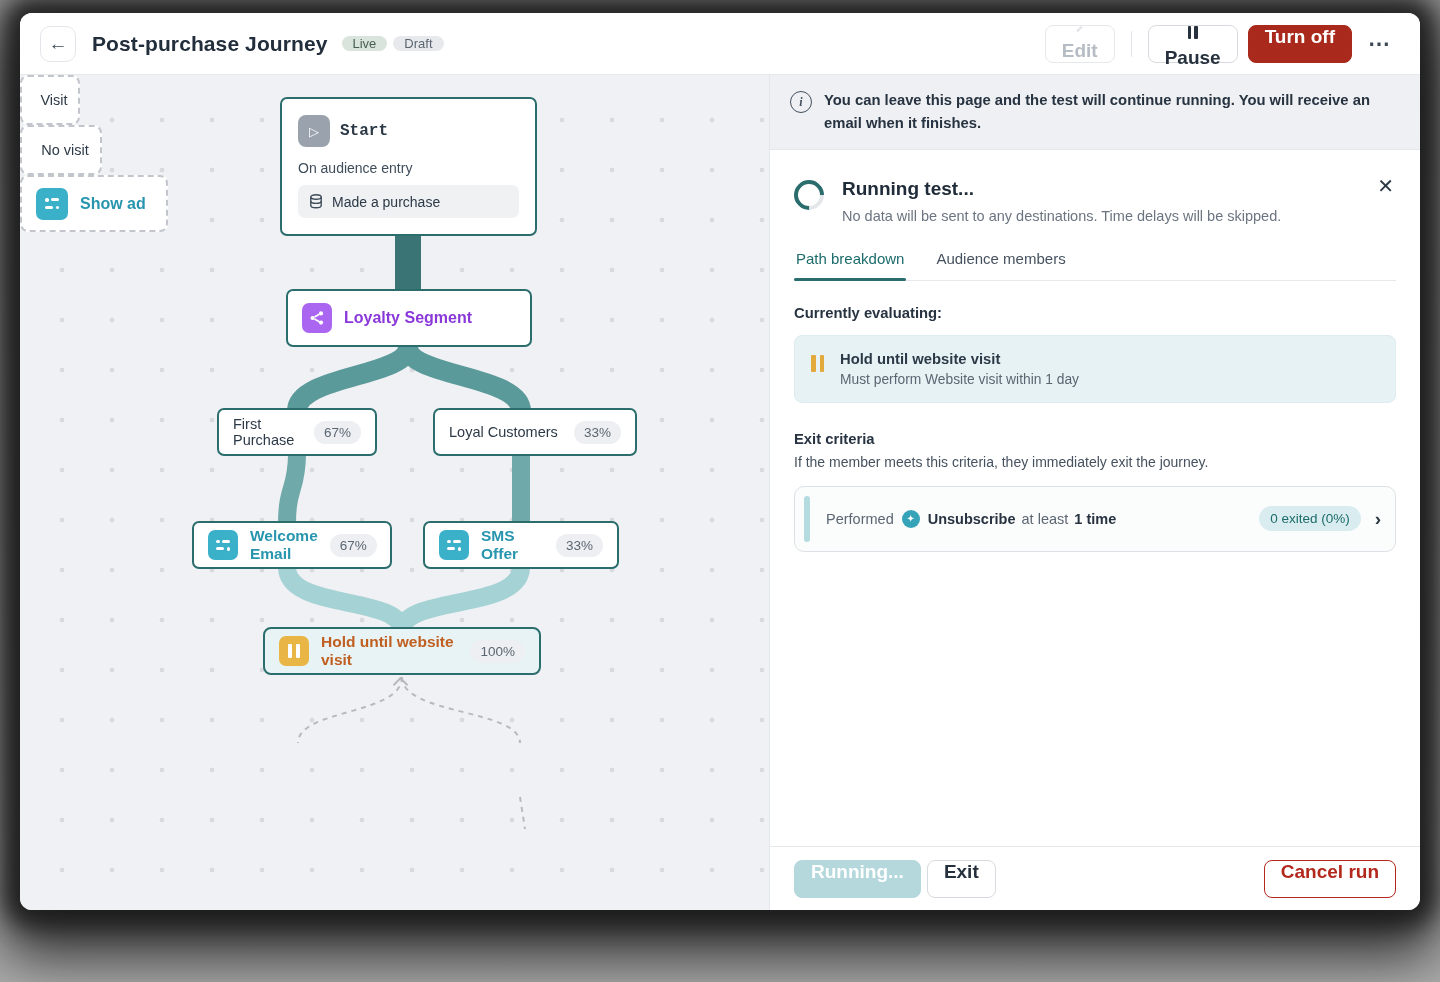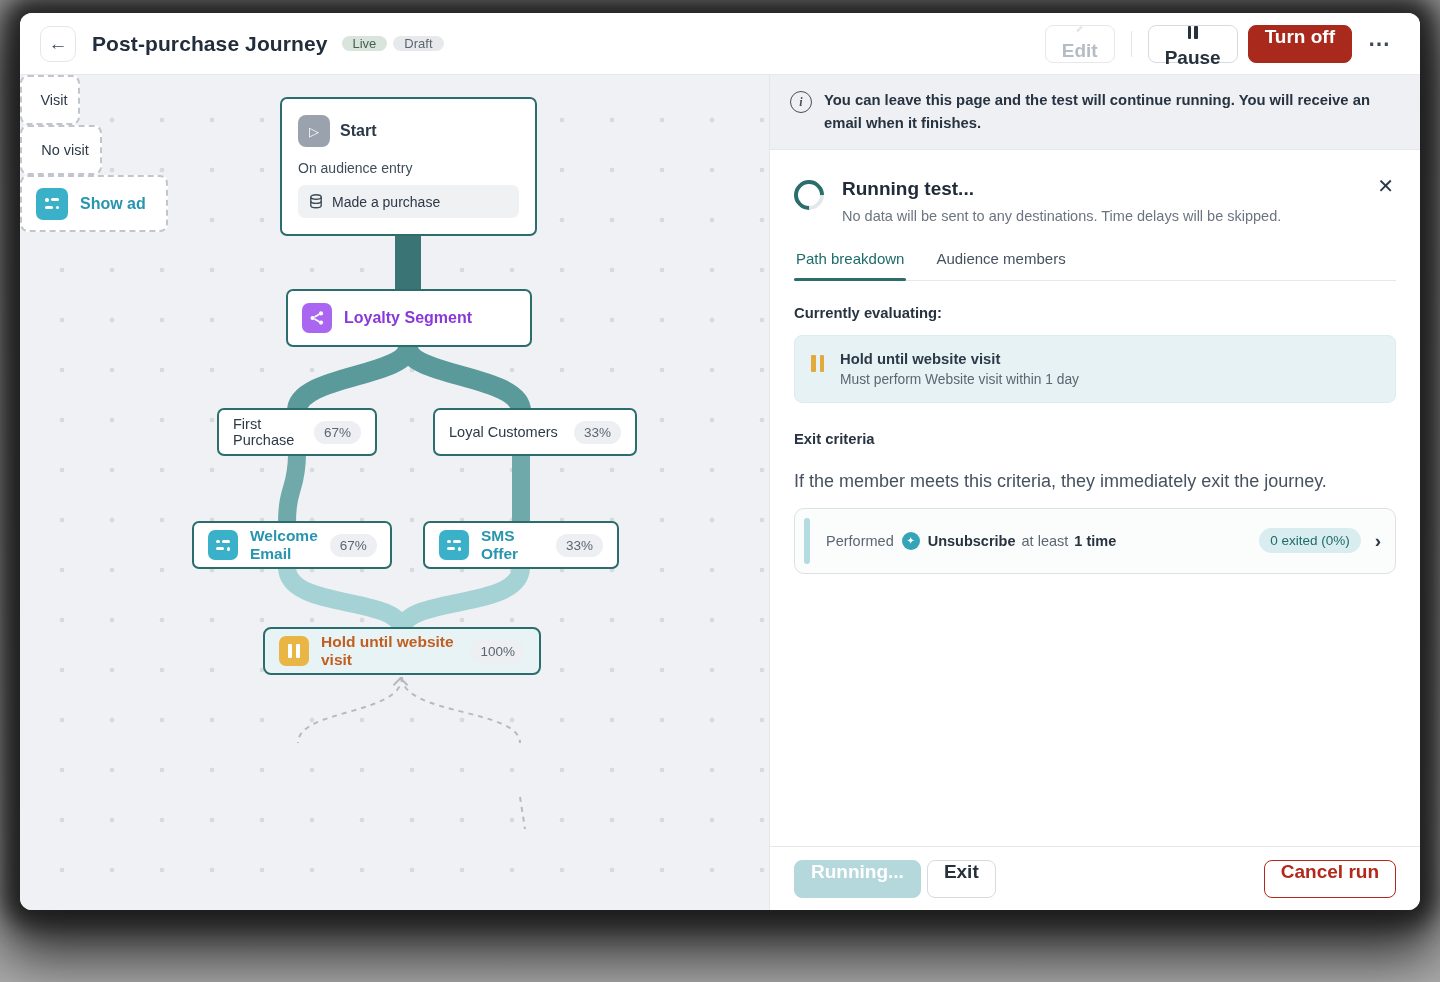--- a/index.html
+++ b/index.html
@@ -49,21 +49,21 @@
   .canvas svg.pipes { position:absolute; left:0; top:0; }
   .node { position:absolute; background:#fff; border:2px solid #2b6d6d; border-radius:7px; }
   .node-row { display:flex; align-items:center; gap:12px; height:100%; padding:0 14px; }
   .node-icon { flex:none; border-radius:7px; display:flex; align-items:center; justify-content:center; }
   .pct-pill { margin-left:auto; background:#edeff2; color:#5b6672; font-size:13.5px; padding:4px 10px; border-radius:999px; }
   
   .start-node { left:260px; top:22px; width:257px; height:139px; padding:16px; }
   .start-head { display:flex; align-items:center; gap:10px; }
   .start-icon { width:32px; height:32px; background:#9aa3ad; border-radius:8px; color:#fff; font-size:13px;
                 display:flex; align-items:center; justify-content:center; }
-  .start-title { font-size:16px; font-weight:700; color:#2c3947; }
+  .start-title { font-size:16px; font-weight:700; color:#2c3947;font-family:Liberation Mono, monospace; }
   .start-sub { font-size:14px; color:#3f4c5a; margin-top:13px; }
   .start-chip { margin-top:9px; background:#eff1f3; border-radius:7px; height:33px;
                 display:flex; align-items:center; gap:9px; padding:0 11px; font-size:14px; color:#2c3947; }
   
   .segment-node { left:266px; top:214px; width:246px; height:58px; }
   .segment-icon { width:30px; height:30px; background:#aa66f0; }
   .segment-label { font-size:16px; font-weight:700; color:#8a38da; }
   
   .branch-node { height:48px; }
   .branch-label { font-size:14.5px; color:#2c3947; }
@@ -114,21 +114,21 @@
   .tab.active::after { content:""; position:absolute; left:0; right:0; bottom:-1px; height:3px;
                        background:#2b6d6d; border-radius:2px; }
   .section-label { font-size:14.8px; font-weight:700; color:#273341; margin-top:24px; }
   .eval-card { margin-top:14px; background:#e7f2f5; border:1px solid #ddecef; border-radius:8px;
                padding:15px 16px; display:flex; gap:16px; align-items:flex-start; }
   .eval-pause { display:flex; gap:4px; margin-top:4px; }
   .eval-pause i { background:#e2a93c; width:4.5px; height:17px; }
   .eval-title { font-size:14.8px; font-weight:600; color:#2c3947; }
   .eval-desc { font-size:13.8px; color:#5b6672; margin-top:5px; }
   .exit-head { font-size:14.8px; font-weight:700; color:#273341; margin-top:28px; }
-  .exit-desc { font-size:18px; color:#46525f; margin-top:24px; }
+  .exit-desc { font-size:14px; color:#46525f; margin-top:7px; }
   .exit-card { margin-top:16px; border:1px solid #dde1e5; border-radius:10px; background:#fbfcfc;
                padding:9px 14px 9px 9px; display:flex; align-items:center; cursor:pointer; }
   .accent-bar { width:6px; align-self:stretch; background:#b4dbdf; border-radius:3px; flex:none; }
   .exit-row-text { display:flex; align-items:center; gap:6px; padding:14px 0 14px 16px; font-size:14.5px; color:#5b6672; }
   .metric-icon { width:18px; height:18px; border-radius:50%; background:#35a4b9; color:#fff;
                  display:flex; align-items:center; justify-content:center; font-size:10px; margin:0 2px; }
   .bold-dark { color:#273341; font-weight:700; }
   .exited-pill { margin-left:auto; background:#d9edf0; color:#1d6b6b; font-size:13.5px;
                  padding:5px 11px; border-radius:999px; }
   .chev { margin-left:14px; font-size:19px; color:#2c3947; line-height:1; font-weight:600;}

